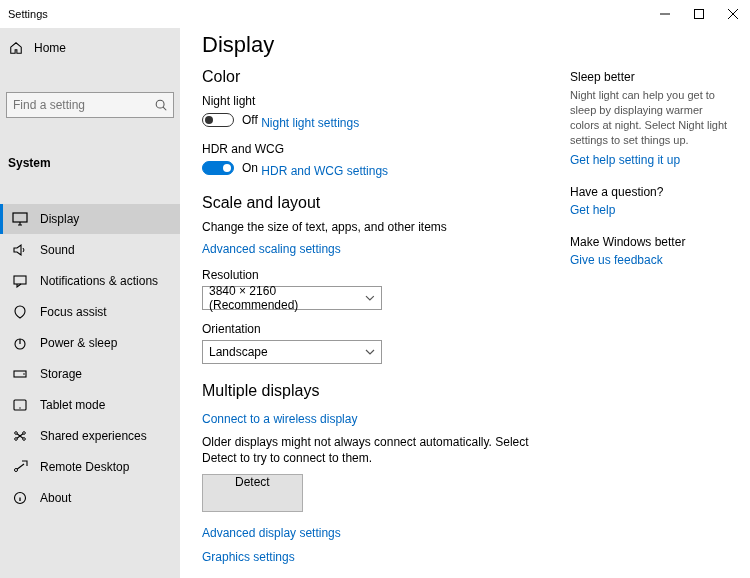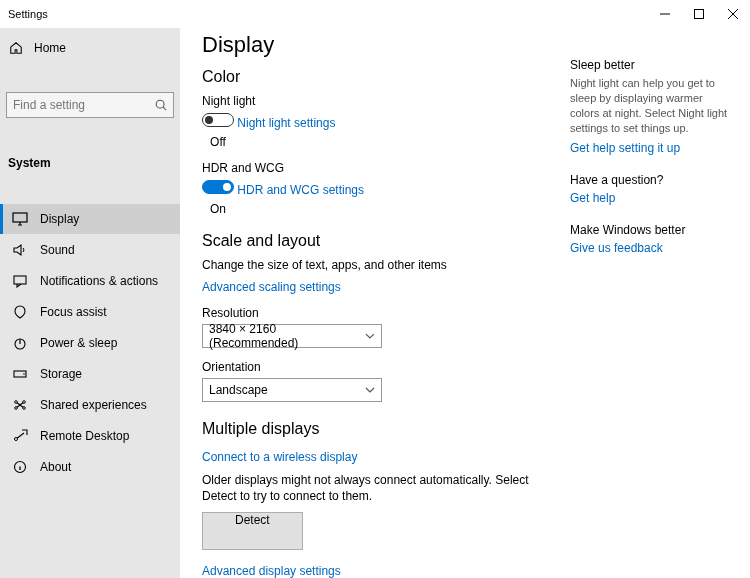--- a/index.html
+++ b/index.html
@@ -20,31 +20,31 @@
 .nav-item { display: flex; align-items: center; gap: 12px; padding: 7px 10px 7px 12px; font-size: 12px; cursor: default; margin-bottom: 1px; }
 .nav-item.active { background: #cfcfcf; border-left: 3px solid #0078d7; padding-left: 9px; }
 .icon-slot { width: 16px; height: 16px; color: #000; display: flex; align-items: center; justify-content: center; }
 .content { flex: 1; display: flex; padding: 4px 20px 10px 22px; overflow: auto; }
 .main { flex: 1; padding-right: 20px; }
 .side-panel { width: 160px; padding-top: 26px; }
 h1.page-title { font-weight: 400; font-size: 22px; margin-bottom: 10px; }
 h2.section { font-weight: 400; font-size: 16px; margin-top: 10px; margin-bottom: 8px; }
 .label { font-size: 12px; color: #000; }
 .small-gap { margin-top: 6px; }
-.toggle { display: inline-flex; align-items: center; gap: 8px; margin-top: 4px; flex-direction: column; }
+.toggle { display: inline-flex; align-items: center; gap: 8px; margin-top: 4px; }
 .toggle-track { width: 32px; height: 14px; border-radius: 8px; position: relative; }
 .toggle-off .toggle-track { border: 1px solid #333; background: transparent; }
 .toggle-off .toggle-knob { width: 8px; height: 8px; border-radius: 50%; background: #333; position: absolute; top: 2px; left: 2px; }
 .toggle-on .toggle-track { background: #0078d7; border: 1px solid #0078d7; }
 .toggle-on .toggle-knob { width: 8px; height: 8px; border-radius: 50%; background: #fff; position: absolute; top: 2px; right: 2px; }
 a.link { color: #0067c0; text-decoration: none; font-size: 12px; display: inline-block; margin-top: 8px; cursor: pointer; }
 .select { width: 180px; height: 24px; border: 1px solid #999; display: flex; align-items: center; justify-content: space-between; padding: 0 6px; font-size: 12px; margin-top: 4px; background: #fff; }
 .btn { display: inline-flex; justify-content: center; height: 38px; padding: 0 32px; border: 1px solid #adadad; background: #e1e1e1; font-size: 12px; margin-top: 8px; }
 .note { font-size: 12px; color: #000; margin-top: 8px; max-width: 360px; line-height: 1.35; }
-.side-head { font-size: 12px; font-weight: 400; color: #000; margin-top: 0; }
+.side-head { font-size: 12px; font-weight: 400; color: #000; margin-top: 12px; }
 .side-text { font-size: 11px; color: #555; margin-top: 4px; line-height: 1.35; }
 .side-block { margin-bottom: 18px; }
 </style>
 </head>
 <body>
 
 <div class="titlebar">
   <div class="titlebar-left">Settings</div>
   <div class="titlebar-right">
     <div class="titlebar-btn">
@@ -131,20 +131,29 @@
         <span>Power &amp; sleep</span>
       </div>
       <div class="nav-item">
         <span class="icon-slot">
             <svg width="16" height="14" viewBox="0 0 16 14">
               <rect x="2" y="4" width="12" height="6" fill="none" stroke="#000" stroke-width="1.1"></rect>
               <circle cx="12" cy="7" r="0.8" fill="#000"></circle>
             </svg>
           </span>
         <span>Storage</span>
+      </div>
+      <div class="nav-item">
+        <span class="icon-slot">
+            <svg width="16" height="14" viewBox="0 0 16 14">
+              <rect x="2" y="2" width="12" height="10" rx="1" fill="none" stroke="#000" stroke-width="1.1"></rect>
+              <circle cx="8" cy="10" r="0.7" fill="#000"></circle>
+            </svg>
+          </span>
+        <span>Tablet mode</span>
       </div>
       <div class="nav-item">
         <span class="icon-slot">
             <svg width="16" height="14" viewBox="0 0 16 14">
               <path d="M4 10 L12 4 M4 4 L12 10" stroke="#000" stroke-width="1.1"></path>
               <circle cx="4" cy="4" r="1.3" fill="#fff" stroke="#000"></circle>
               <circle cx="4" cy="10" r="1.3" fill="#fff" stroke="#000"></circle>
               <circle cx="12" cy="4" r="1.3" fill="#fff" stroke="#000"></circle>
               <circle cx="12" cy="10" r="1.3" fill="#fff" stroke="#000"></circle>
             </svg>

